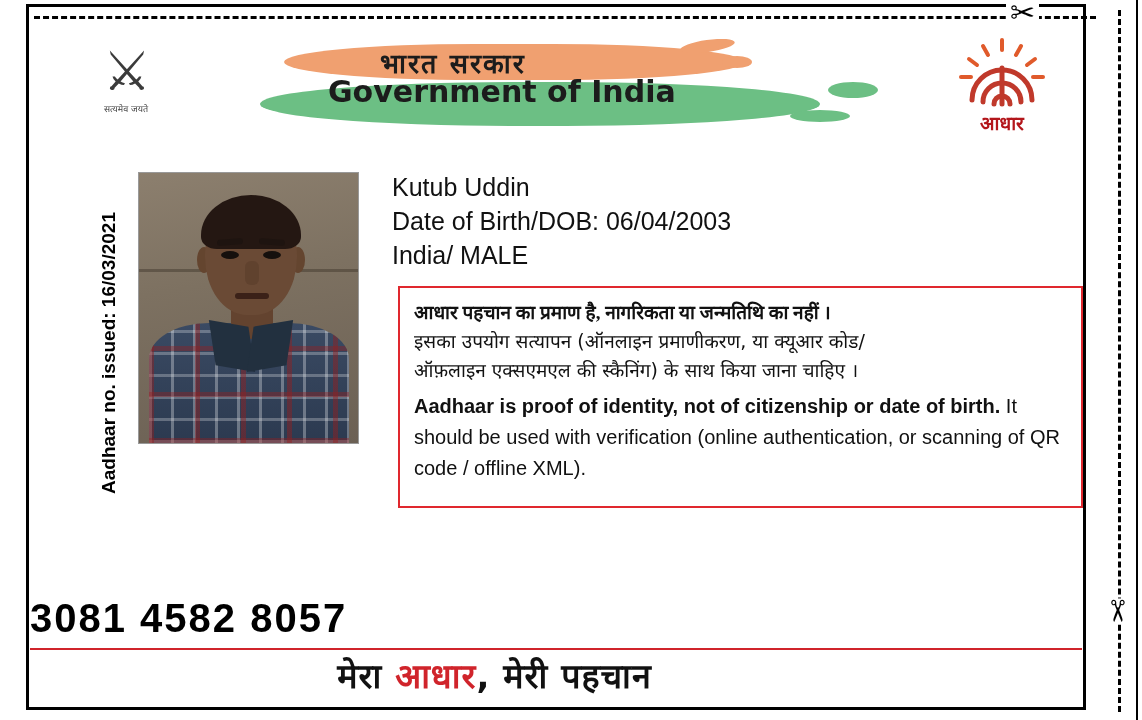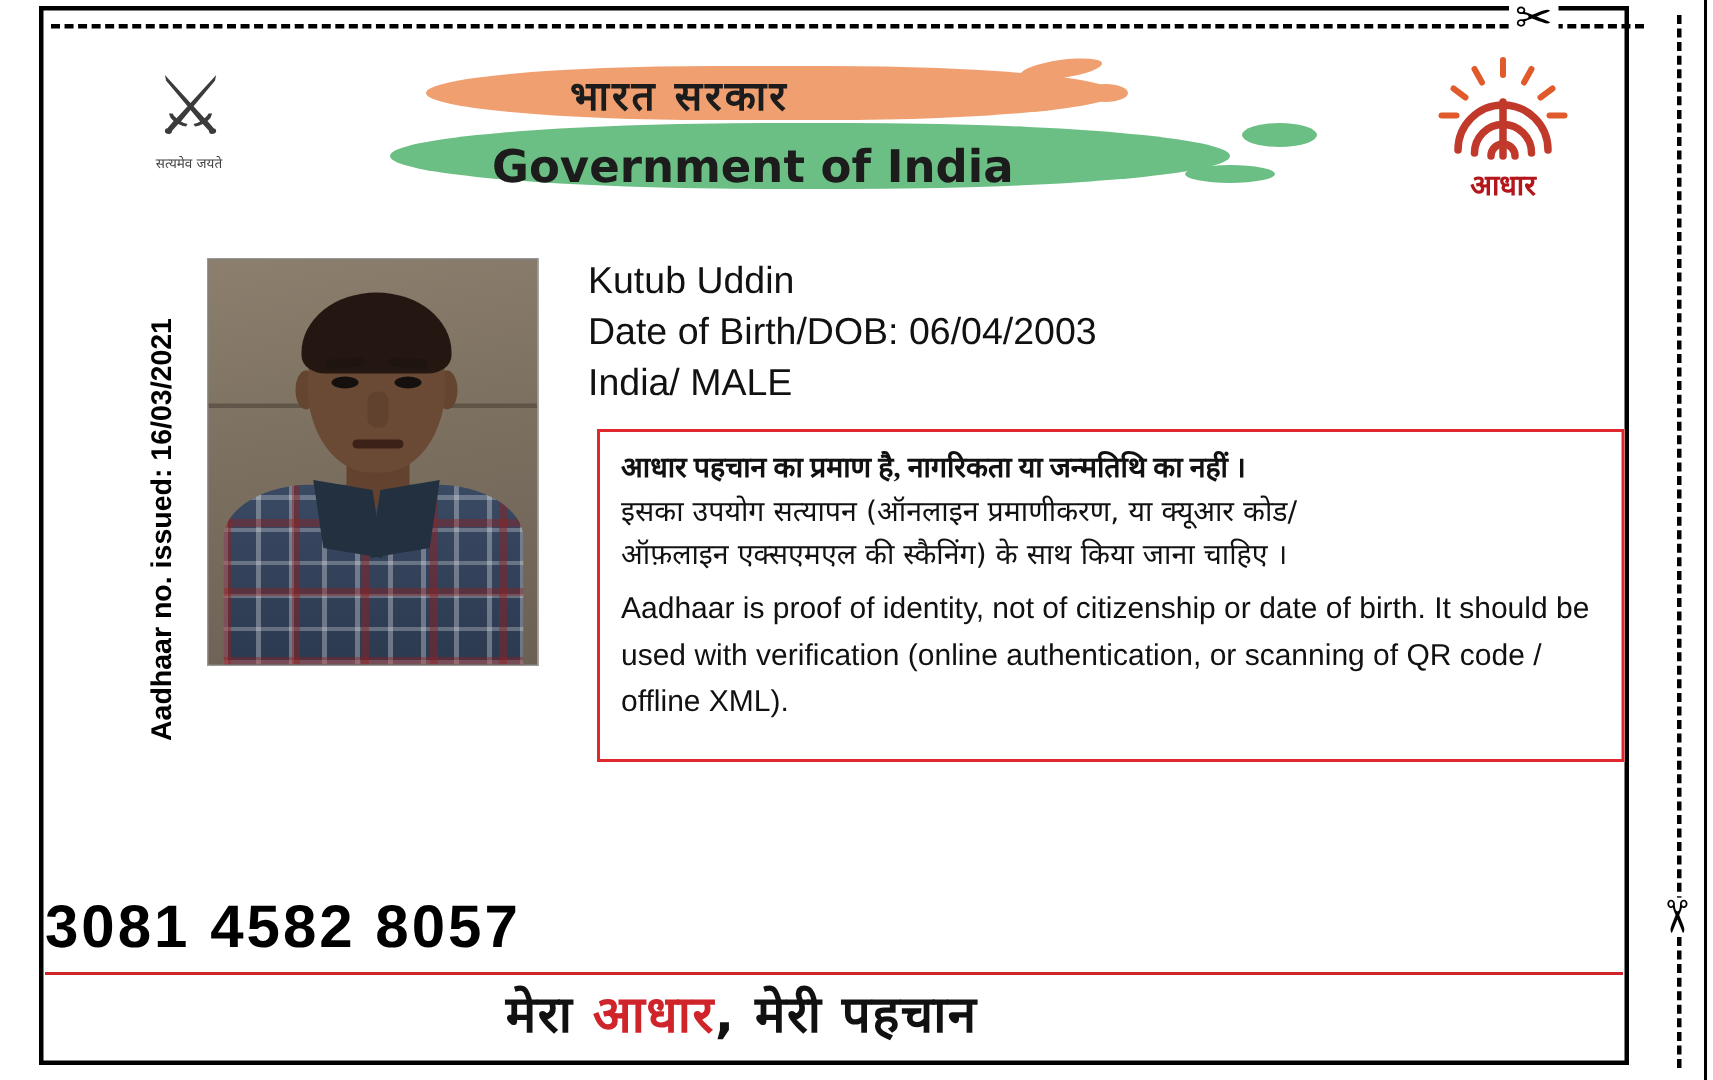--- a/index.html
+++ b/index.html
@@ -181,21 +181,21 @@
     font-family: "DejaVu Sans", sans-serif;
     font-size: 27px;
     font-weight: bold;
     color: #1c1c1c;
     letter-spacing: 2px;
     white-space: nowrap;
   }
   .banner-en {
     position: absolute;
     left: 78px;
-    top: 56px;
+    top: 36px;
     font-family: "DejaVu Sans", sans-serif;
     font-size: 30px;
     font-weight: bold;
     color: #1c1c1c;
     white-space: nowrap;
   }
 
   .aadhaar-logo {
     position: absolute;
     left: 912px;
@@ -368,21 +368,21 @@
     line-height: 29px;
   }
   .notice .hi.bold { font-weight: bold; font-family: Liberation Serif, serif; }
   .notice .en {
     font-family: "Liberation Sans", sans-serif;
     color: #111;
     font-size: 20px;
     line-height: 31px;
     margin-top: 6px;
   }
-  .notice .en b { font-weight: normal; }
+  .notice .en b { font-weight: bold; }
 
   
   .uid {
     position: absolute;
     left: 30px;
     top: 596px;
     width: 1024px;
     text-align: left;
     font-size: 40px;
     font-weight: bold;

